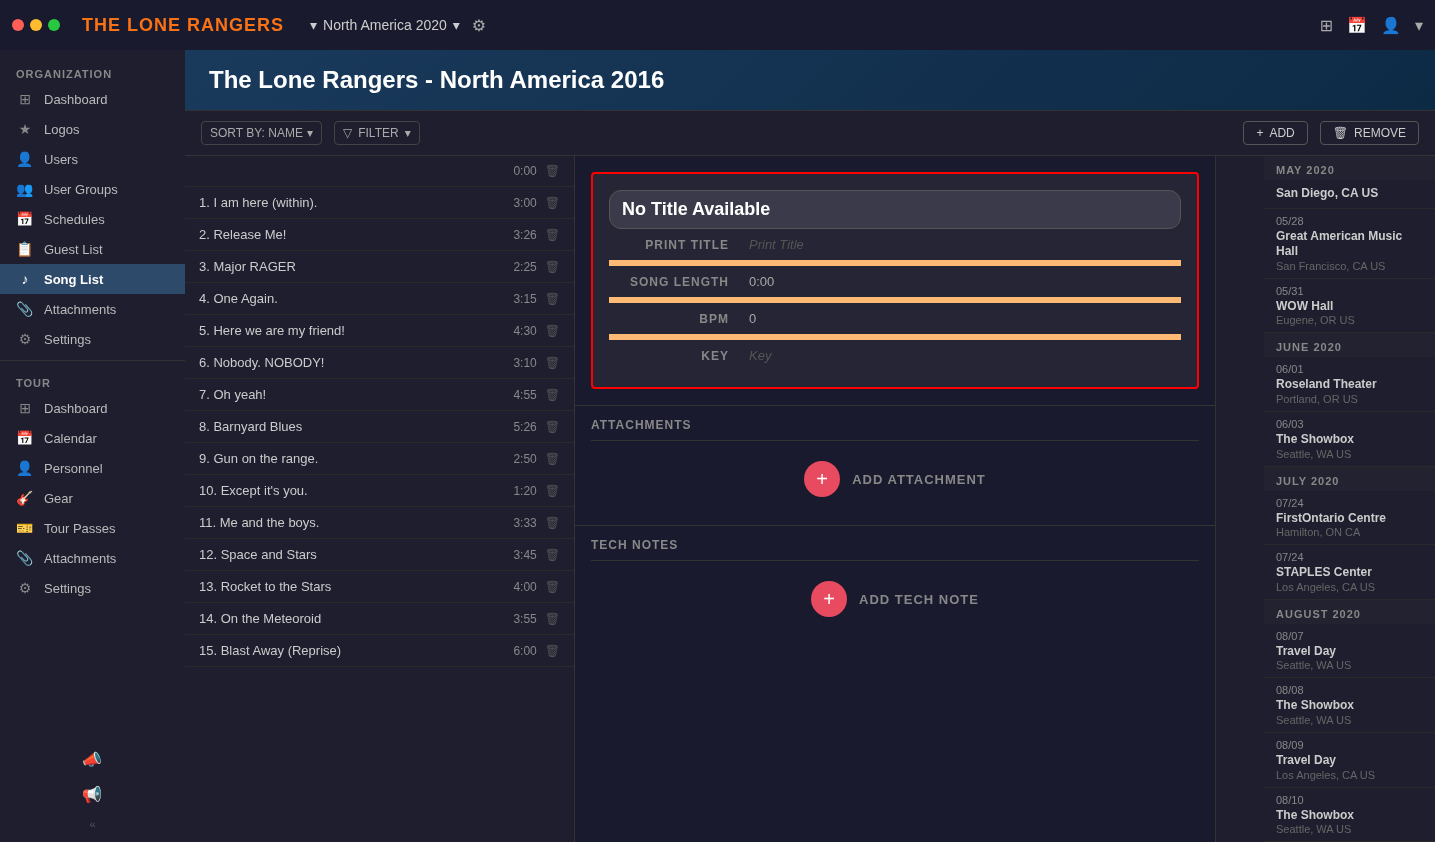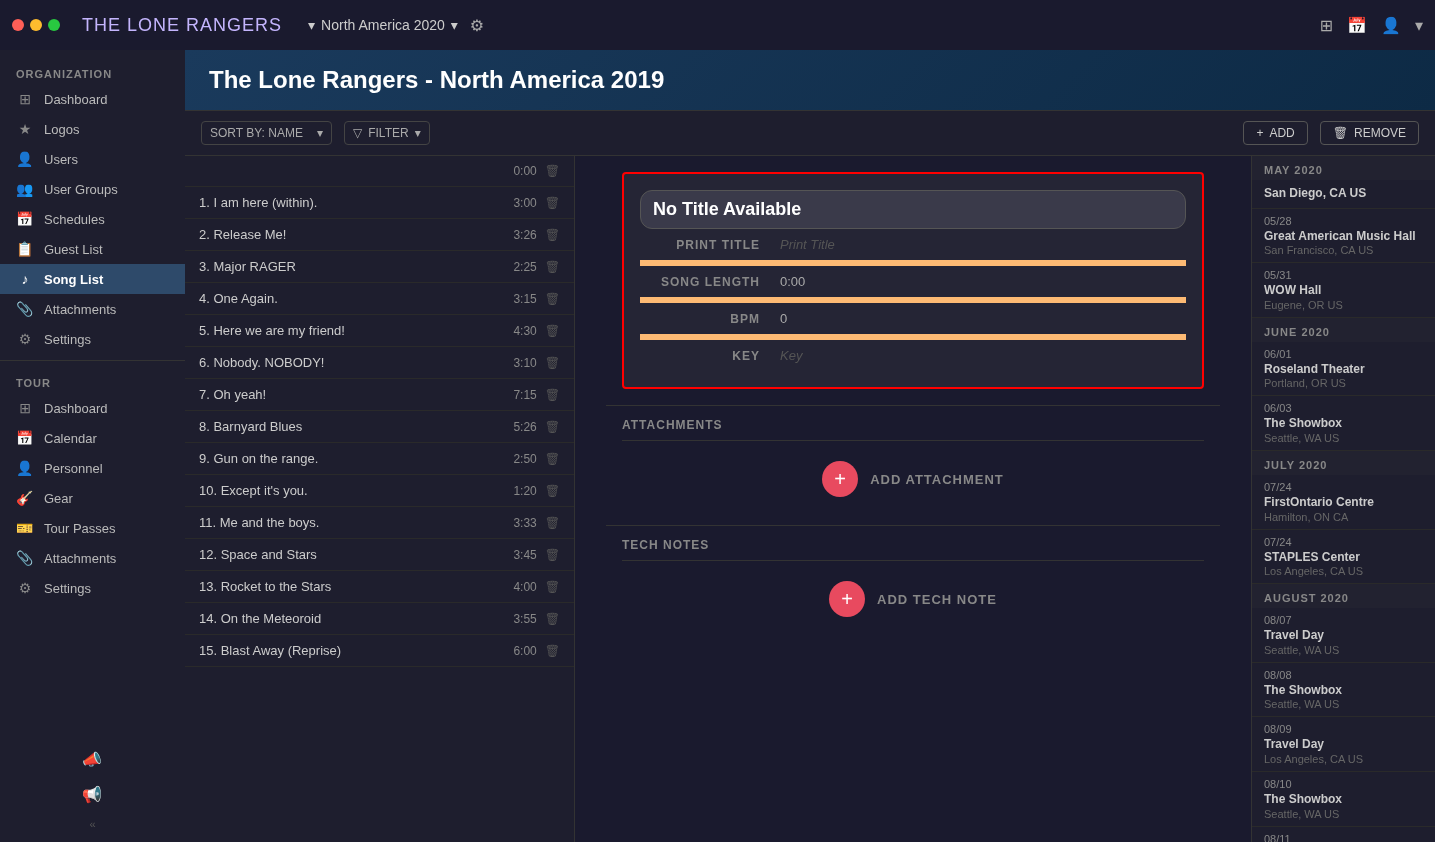--- a/index.html
+++ b/index.html
@@ -5,21 +5,21 @@
     * { box-sizing: border-box; margin: 0; padding: 0; }
     body { font-family: -apple-system, BlinkMacSystemFont, 'Segoe UI', sans-serif; background: #1a1a2e; color: #ccc; width: 1435px; height: 842px; overflow: hidden; display: flex; flex-direction: column; }
 
     
     .titlebar { background: #1a1a2e; height: 50px; display: flex; align-items: center; padding: 0 12px; gap: 10px; }
     .traffic-lights { display: flex; gap: 6px; align-items: center; }
     .tl { width: 12px; height: 12px; border-radius: 50%; }
     .tl-red { background: #ff5f57; }
     .tl-yellow { background: #febc2e; }
     .tl-green { background: #28c840; }
-    .app-logo { color: #c4b5fd; font-weight: 400; font-size: 18px; letter-spacing: 1px; margin-left: 12px; text-transform: uppercase; text-align: right; }
+    .app-logo { color: #f97316; font-weight: 700; font-size: 18px; letter-spacing: 1px; margin-left: 12px; text-transform: uppercase; text-align: right; }
     .tour-selector { display: flex; align-items: center; gap: 6px; color: #ccc; font-size: 14px; margin-left: 16px; cursor: pointer; }
     .gear-icon-title { color: #aaa; font-size: 16px; cursor: pointer; margin-left: 6px; }
     .titlebar-right { margin-left: auto; display: flex; align-items: center; gap: 14px; }
     .titlebar-icon { color: #aaa; font-size: 16px; cursor: pointer; }
 
     
     .main-layout { display: flex; flex: 1; overflow: hidden; }
 
     
     .sidebar { width: 185px; background: #1e1e2e; display: flex; flex-direction: column; padding-top: 8px; overflow-y: auto; }
@@ -32,28 +32,28 @@
 
     
     .content-area { flex: 1; display: flex; flex-direction: column; overflow: hidden; background: #1a1a2e; }
 
     
     .page-header { background: linear-gradient(135deg, #1a3a5c 0%, #0d2a45 100%); padding: 16px 24px; border-bottom: 1px solid #333; }
     .page-title { font-size: 24px; font-weight: 600; color: white; }
 
     
     .toolbar { display: flex; align-items: center; padding: 10px 16px; background: #1e1e2e; border-bottom: 1px solid #333; gap: 12px; }
-    .sort-btn { display: flex; align-items: center; gap: 14px; font-size: 12px; color: #aaa; cursor: pointer; padding: 4px 8px; border: 1px solid #444; border-radius: 4px; background: transparent; }
+    .sort-btn { display: flex; align-items: center; gap: 4px; font-size: 12px; color: #aaa; cursor: pointer; padding: 4px 8px; border: 1px solid #444; border-radius: 4px; background: transparent; }
     .filter-btn { display: flex; align-items: center; gap: 6px; font-size: 12px; color: #aaa; cursor: pointer; padding: 4px 8px; border: 1px solid #444; border-radius: 4px; background: transparent; }
     .toolbar-spacer { flex: 1; }
     .add-btn { display: flex; align-items: center; gap: 6px; font-size: 12px; color: #ccc; cursor: pointer; padding: 4px 12px; border: 1px solid #555; border-radius: 4px; background: transparent; }
     .remove-btn { display: flex; align-items: center; gap: 6px; font-size: 12px; color: #ccc; cursor: pointer; padding: 4px 12px; border: 1px solid #555; border-radius: 4px; background: transparent; }
 
     
-    .split-content { display: flex; flex: 1; overflow: hidden; gap: 31px; }
+    .split-content { display: flex; flex: 1; overflow: hidden; }
 
     
     .song-list-panel { width: 390px; background: #1e1e2e; overflow-y: auto; border-right: 1px solid #333; }
     .song-row { display: flex; align-items: center; padding: 8px 14px; border-bottom: 1px solid #2a2a2a; cursor: pointer; }
     .song-name { flex: 1; font-size: 13px; color: #ccc; }
     .song-duration { font-size: 12px; color: #888; margin-right: 8px; }
     .song-trash { color: #555; font-size: 12px; cursor: pointer; }
     .song-row.header-row { font-size: 12px; color: #666; }
 
     
@@ -64,21 +64,21 @@
     .form-label { width: 140px; font-size: 12px; color: #888; text-align: right; padding-right: 20px; letter-spacing: 1px; font-weight: 600; }
     .form-value { flex: 1; font-size: 13px; color: #aaa; }
     .form-value.placeholder { color: #555; font-style: italic; }
     .section-title { padding: 12px 16px 8px 16px; font-size: 12px; font-weight: 700; color: #888; letter-spacing: 1px; text-transform: uppercase; border-top: 1px solid #333; margin-top: 8px; }
     .add-button-row { display: flex; align-items: center; justify-content: center; padding: 20px; gap: 12px; cursor: pointer; }
     .plus-circle { width: 36px; height: 36px; border-radius: 50%; background: #e84a5f; display: flex; align-items: center; justify-content: center; color: white; font-size: 20px; font-weight: 300; cursor: pointer; }
     .add-label { font-size: 13px; color: #888; font-weight: 600; letter-spacing: 1px; }
     .divider-line { height: 1px; background: #333; margin: 0 16px; }
 
     
-    .calendar-panel { width: 184px; background: #1e1e2e; overflow-y: auto; border-left: 1px solid #333; }
+    .calendar-panel { width: 220px; background: #1e1e2e; overflow-y: auto; border-left: 1px solid #333; padding-left: 48px; }
     .cal-month { font-size: 11px; font-weight: 700; color: #888; padding: 8px 12px 4px; letter-spacing: 1px; text-transform: uppercase; background: #222230; }
     .cal-event { padding: 6px 12px; border-bottom: 1px solid #2a2a2a; cursor: pointer; }
     .cal-date { font-size: 11px; color: #888; margin-bottom: 2px; }
     .cal-venue { font-size: 12px; font-weight: 600; color: #ccc; line-height: 1.3; }
     .cal-location { font-size: 11px; color: #666; }
     .sb-icon { color: #666; font-size: 16px; padding: 6px; cursor: pointer; }
   </style>
 </head>
 <body>
 
@@ -181,21 +181,21 @@
     <div style="margin-top:auto; display:flex; flex-direction:column; align-items:center; padding: 8px 0; gap:4px;">
       <span class="sb-icon">📣</span>
       <span class="sb-icon">📢</span>
       <span style="font-size:11px;color:#555;padding:4px;cursor:pointer;">«</span>
     </div>
   </div>
 
   <div class="content-area">
 
     <div class="page-header">
-      <div class="page-title">The Lone Rangers - North America 2019</div>
+      <div class="page-title">The Lone Rangers - North America 2016</div>
     </div>
 
     <div class="toolbar">
       <button class="sort-btn">
         <span>SORT BY: NAME</span>
         <span>▾</span>
       </button>
       <button class="filter-btn">
         <span>▽</span>
         <span>FILTER</span>
@@ -246,21 +246,21 @@
           <span class="song-duration">4:30</span>
           <span class="song-trash">🗑</span>
         </div>
         <div class="song-row">
           <span class="song-name">6. Nobody. NOBODY!</span>
           <span class="song-duration">3:10</span>
           <span class="song-trash">🗑</span>
         </div>
         <div class="song-row">
           <span class="song-name">7. Oh yeah!</span>
-          <span class="song-duration">7:15</span>
+          <span class="song-duration">4:55</span>
           <span class="song-trash">🗑</span>
         </div>
         <div class="song-row">
           <span class="song-name">8. Barnyard Blues</span>
           <span class="song-duration">5:26</span>
           <span class="song-trash">🗑</span>
         </div>
         <div class="song-row">
           <span class="song-name">9. Gun on the range.</span>
           <span class="song-duration">2:50</span>

